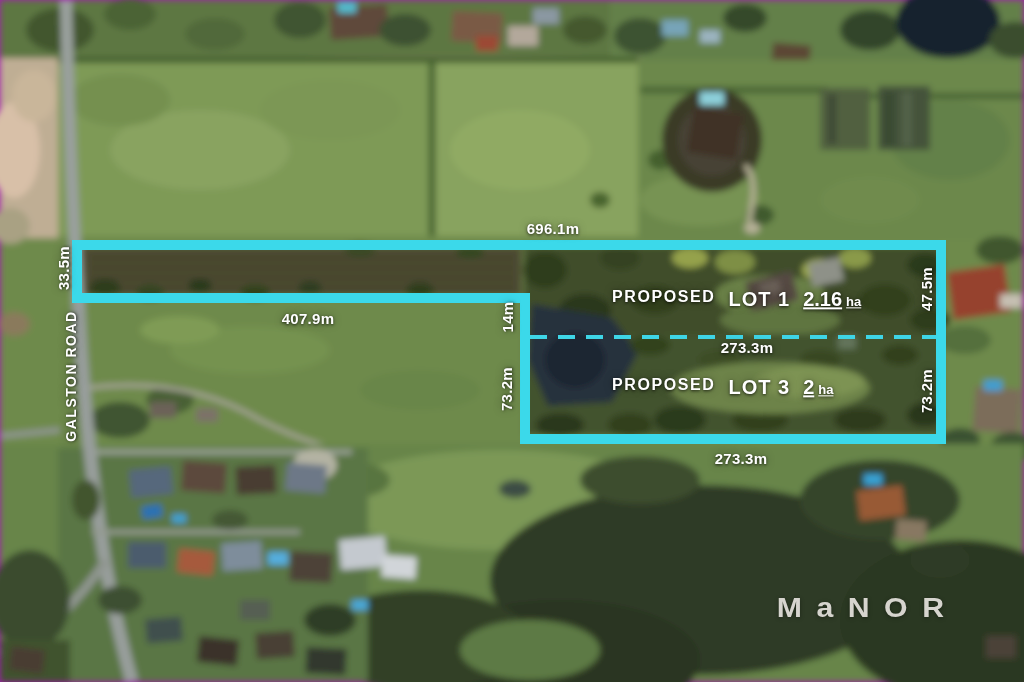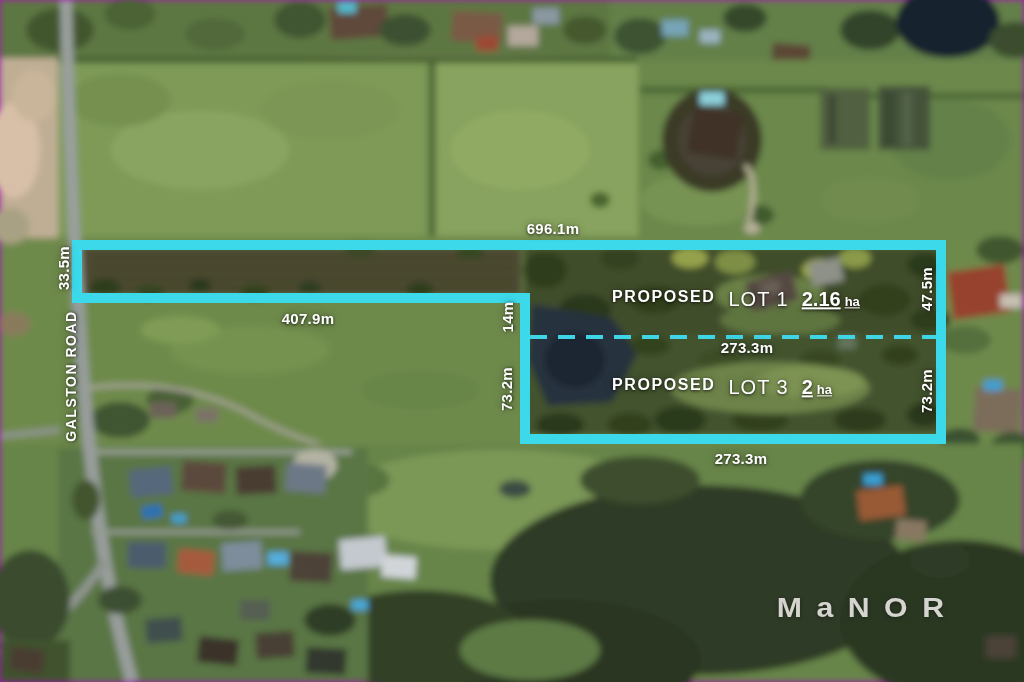--- a/index.html
+++ b/index.html
@@ -36,21 +36,21 @@
     position: absolute;
     display: flex;
     align-items: flex-start;
     gap: 13px;
     color: #ffffff;
     white-space: nowrap;
     text-shadow: 0 1px 3px rgba(0,0,0,0.7), 0 0 8px rgba(0,0,0,0.35);
     transform: translateY(-55%);
   }
   .lot-line .p { font-size: 16px; font-weight: 700; letter-spacing: 1.6px; }
-  .lot-line .n { font-size: 20px; font-weight: 400; letter-spacing: 1px; }
+  .lot-line .n { font-size: 20px; font-weight: 700; letter-spacing: 1px; }
   .area-group { display: flex; align-items: baseline; gap: 4px; }
   .lot-line .a { font-size: 20px; font-weight: 700; text-decoration: underline; }
   .lot-line .u { font-size: 13px; font-weight: 700; text-decoration: underline; }
   .brand {
     position: absolute;
     left: 864px; top: 608px;
     transform: translate(-50%, -50%) scaleX(1.12);
     color: #d6d4ce;
     font-size: 27px;
     font-weight: 600;

